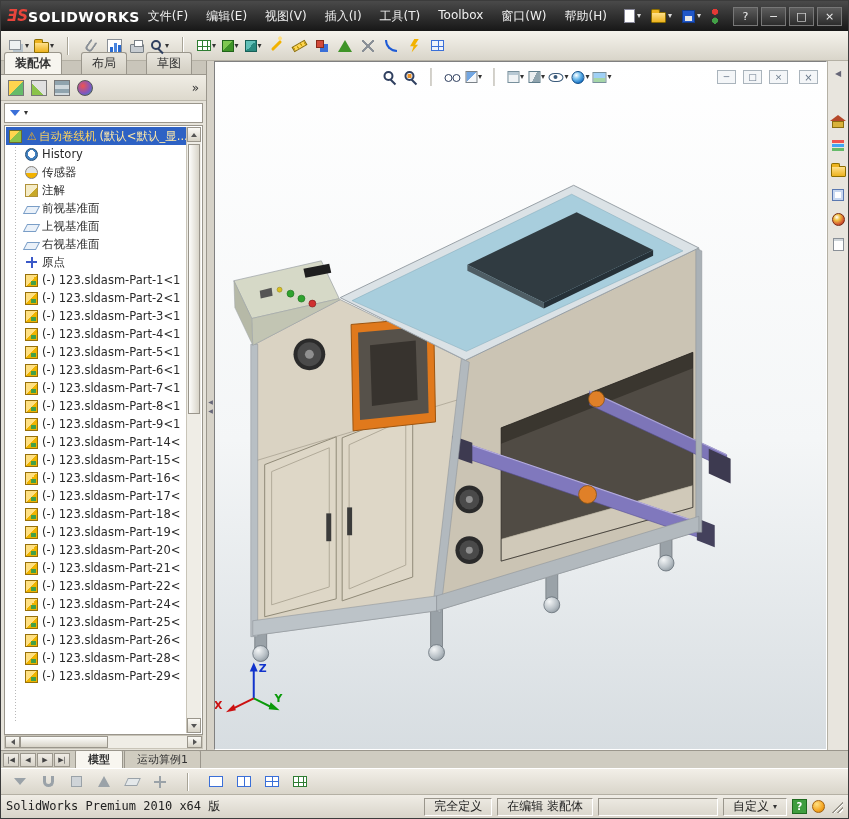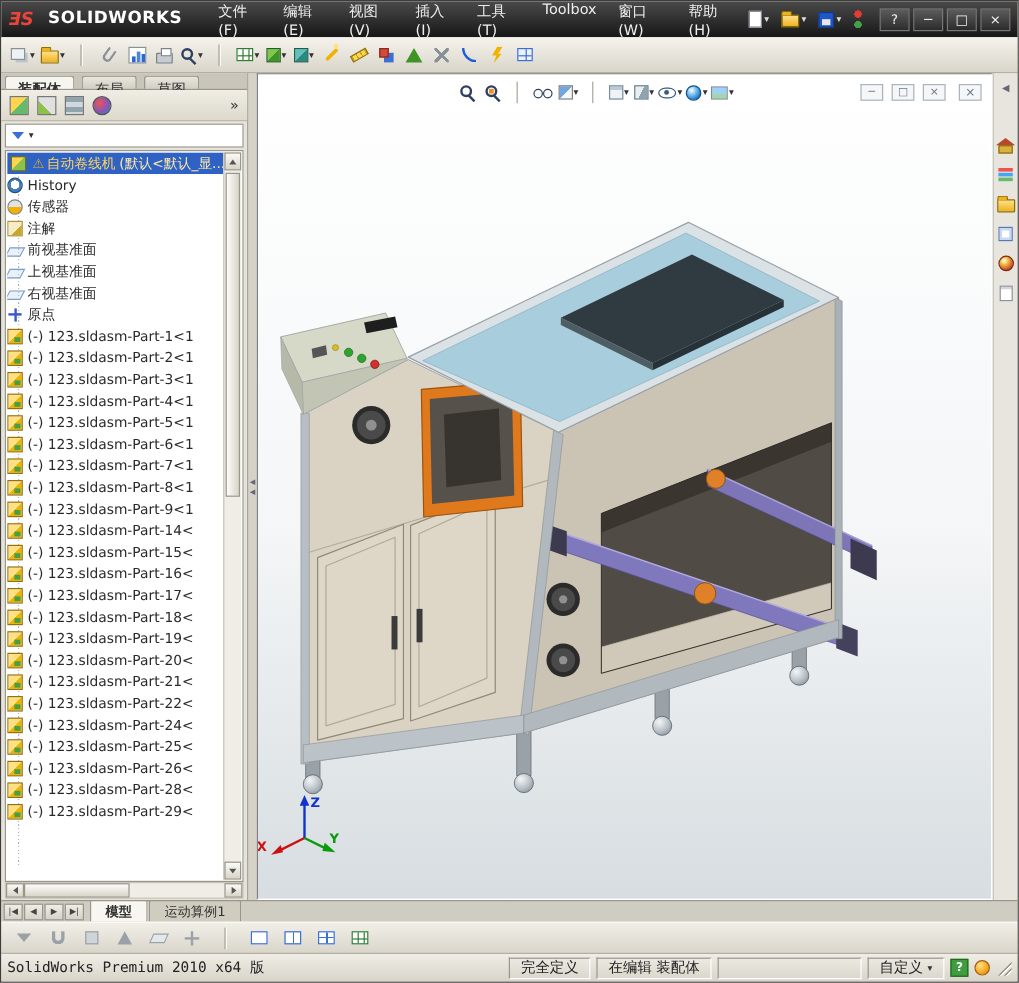--- a/index.html
+++ b/index.html
@@ -2,53 +2,53 @@
 <html><head>
 <meta charset="utf-8">
 <style>
   html,body{margin:0;padding:0;background:#888}
   *{box-sizing:border-box}
   .app{width:849px;height:819px;display:flex;flex-direction:column;overflow:hidden;
        font-family:"DejaVu Sans","Liberation Sans",sans-serif;background:#d6d2c8;border:1px solid #3c3c3c}
   
   .titlebar{height:30px;background:linear-gradient(#4a4a4a,#171717);display:flex;align-items:center;
             color:#f0f0f0;padding:0 6px;flex:none}
-  .brand{display:flex;align-items:flex-start;gap:12px;margin-right:22px}
+  .brand{display:flex;align-items:flex-end;gap:0;}
   .brandmark{color:#e8453c;font-weight:bold;font-style:italic;font-size:15px}
   .brandname{font-weight:bold;font-size:14px;letter-spacing:.5px;color:#fff}
   .menus{display:flex;gap:2px}
   .menu{padding:3px 8px;font-size:12px;color:#eee;cursor:default}
   .qicons{margin-left:auto;display:flex;align-items:center;gap:2px}
   .qbtn{display:flex;align-items:center;gap:2px;padding:2px 4px}
   .titlebar .caret{color:#ddd}
   .wbtns{display:flex;margin-left:10px;gap:3px}
   .wbtn{width:25px;height:19px;display:flex;align-items:center;justify-content:center;font-size:11px;
         color:#eee;background:linear-gradient(#5c5c5c,#2c2c2c);border:1px solid #777}
   
   .toolbar{height:30px;flex:none;display:flex;align-items:center;gap:1px;padding:0 6px;
            background:linear-gradient(#f5f3ec,#d9d5ca);border-bottom:1px solid #b4b0a4}
   .tbtn{height:24px;min-width:22px;display:flex;align-items:center;justify-content:center;gap:1px;padding:0 2px}
   .caret{font-size:8px;color:#333;line-height:1}
   .caret:empty{display:none}
   
   .work{flex:1;display:flex;min-height:0}
   .lpanel{width:206px;flex:none;display:flex;flex-direction:column;background:#e6e3da;border-right:1px solid #9a968c}
-  .cmtabs{height:14px;display:flex;gap:6px;padding:2px 3px 0;background:#c9c5ba;border-bottom:1px solid #9a968c}
+  .cmtabs{height:14px;display:flex;align-items:flex-end;gap:19px;padding:2px 3px 0;background:#c9c5ba;border-bottom:1px solid #9a968c}
   .cmtab{padding:2px 10px 2px;font-size:12px;color:#333;background:linear-gradient(#e9e6de,#d2ceC2);
          border:1px solid #9a968c;border-bottom:none;border-radius:3px 3px 0 0}
   .cmtab.active{background:#f7f5ef;font-weight:bold}
   .fmhead{height:26px;flex:none;display:flex;align-items:center;gap:7px;padding:0 7px;
           background:linear-gradient(#f0ede5,#ddd9cd);border-bottom:1px solid #bcb8ac}
   .fmh{width:16px;height:16px;display:inline-block}
   .fmmore{margin-left:auto;font-size:12px;color:#333}
   .filterrow{height:20px;flex:none;margin:2px 3px;background:#fff;border:1px solid #9a968c;
              display:flex;align-items:center;gap:4px;padding:0 5px}
   .tree{flex:1;position:relative;margin:0 3px;background:#fff;border:1px solid #9a968c;overflow:hidden;font-size:11.5px;color:#2a2a2a}
   .trows-wrap{position:absolute;inset:1px 16px 1px 1px;overflow:hidden}
-  .trow{height:18px;display:flex;align-items:center;padding-left:0;white-space:nowrap}
+  .trow{height:18px;display:flex;align-items:center;padding-left:19px;white-space:nowrap}
   .trow.root{padding-left:3px;background:#2e62c4;color:#ffd45e;width:max-content;padding-right:8px}
   .trow.root .suffix{color:#ffe9a8;margin-left:3px}
   .tlabel{overflow:hidden}
   .warn{font-size:11px;color:#f0b020;margin:0 2px 0 1px}
   .guide{position:absolute;left:9px;top:20px;width:1px;height:575px;
          background-image:repeating-linear-gradient(180deg,#b8b8b8 0 1px,transparent 1px 3px)}
   
   .ti{width:13px;height:13px;margin-right:4px;position:relative;flex:none;display:inline-block}
   .ti[data-icon="assembly-icon"]{background:linear-gradient(135deg,#ffd54f 0 45%,#8bc34a 45%);border:1px solid #6d6d2a}
   .ti[data-icon="history-icon"]{background:radial-gradient(circle at 50% 45%,#fff 0 45%,#3f7fbf 46%);border-radius:50%;border:1px solid #26517a}

